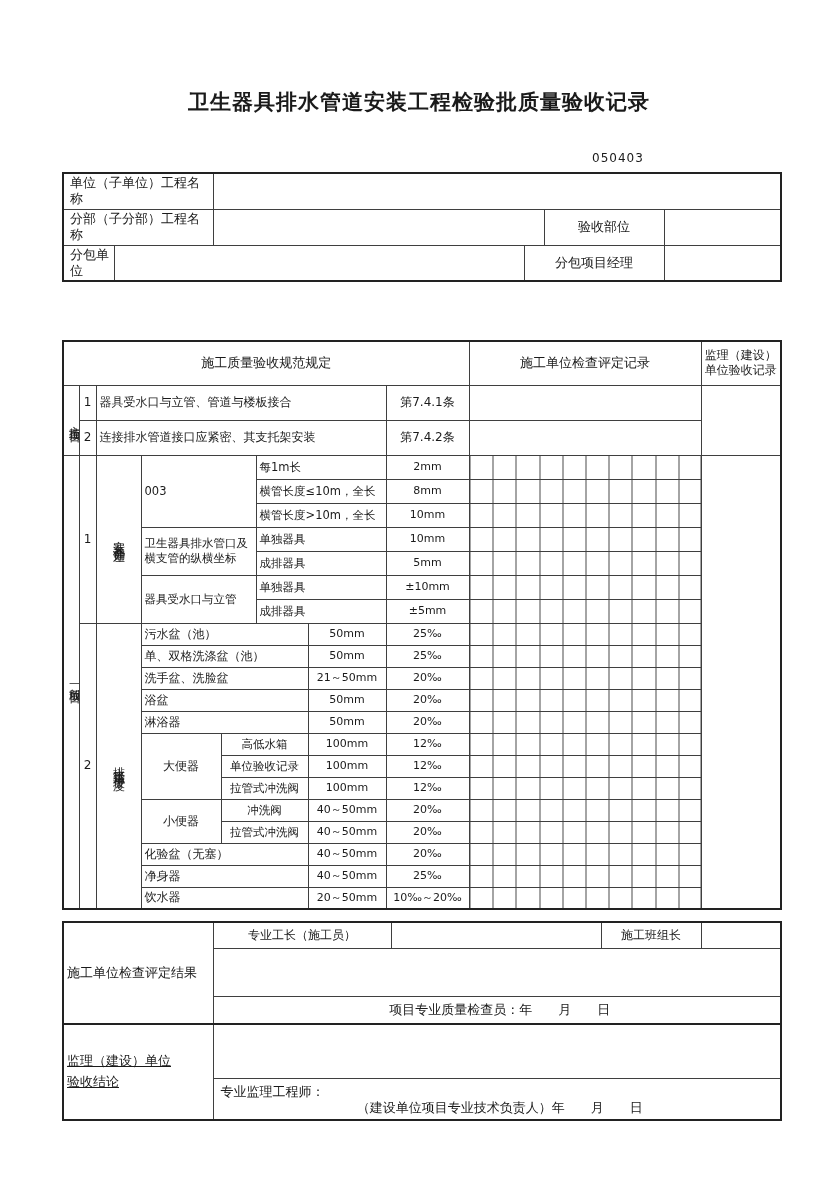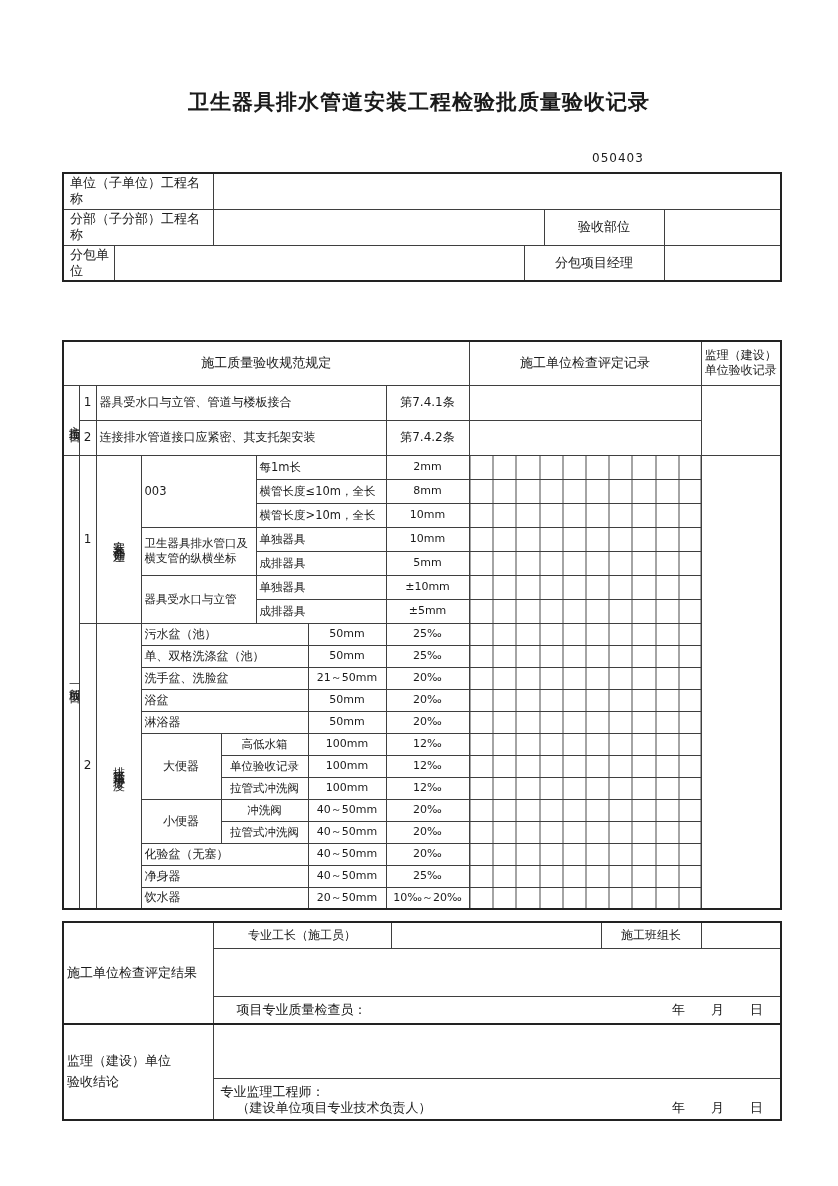--- a/index.html
+++ b/index.html
@@ -19,27 +19,27 @@
   .desc{text-align:left;white-space:nowrap;}
   .val{text-align:center;font-size:11px;white-space:nowrap;}
   .glabel{font-size:11.5px;line-height:1.3;}
   .subl{font-size:11.5px;white-space:nowrap;}
   .vert{writing-mode:vertical-rl;text-orientation:upright;letter-spacing:2px;
         display:inline-block;font-size:12px;}
   .grid{background-image:repeating-linear-gradient(to right,
         #4a4a4a 0,#4a4a4a 1px,transparent 1px,transparent 23.2px);}
   .flabel{font-size:13px;}
   .pre{white-space:pre-line;line-height:1.6;}
-  .signline{display:flex;justify-content:space-between;align-items:center;
+  .signline{display:flex;justify-content:center;align-items:center;
             padding:0 14px 0 4px;font-size:13px;margin-left:16px;}
   .eng{font-size:13px;padding:2px 0 0 4px;}
   tr.i36{height:36px;} tr.h44{height:44px;} tr.h35{height:35px;}
   tr.h24{height:24px;} tr.h22{height:22px;}
   tr.a26{height:26px;} tr.a48{height:48px;} tr.a28{height:28px;}
-  tr.b54{height:54px;} tr.b42{height:42px;}
+  tr.b54{height:54px;text-decoration:underline;} tr.b42{height:42px;}
   .info td{font-size:13px;}
   .info .lbl{padding-left:6px;}
 </style>
 </head>
 <body>
 
 <div class="page">
 
   <div class="title">卫生器具排水管道安装工程检验批质量验收记录</div>
   <div class="code">050403</div>

